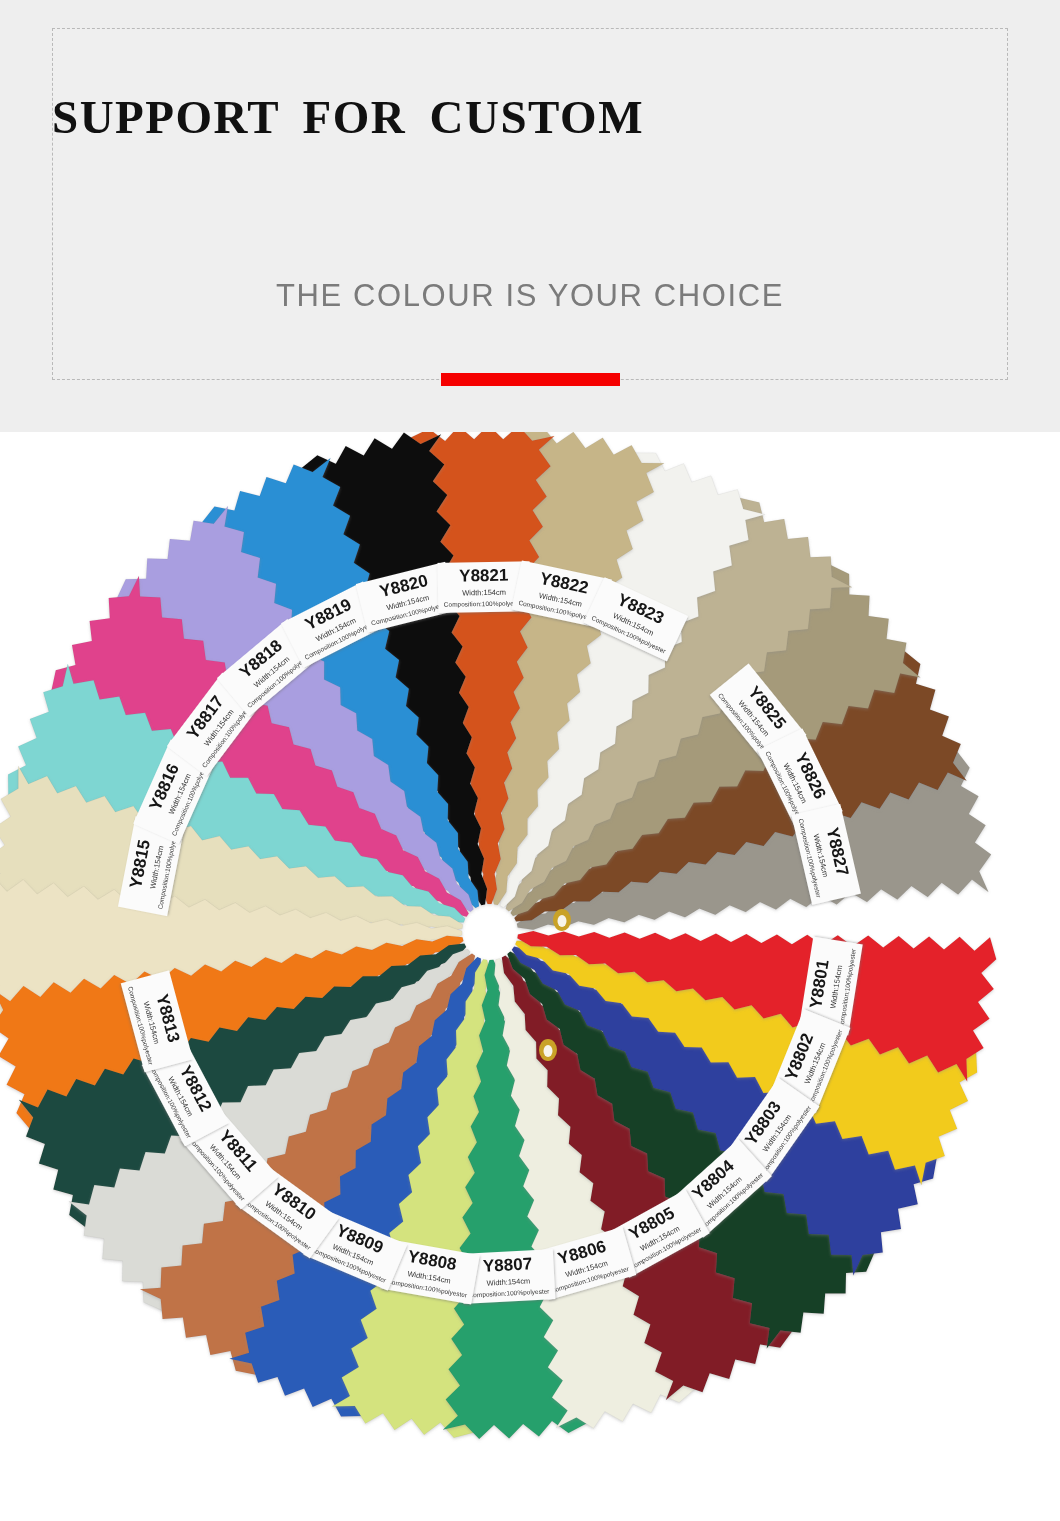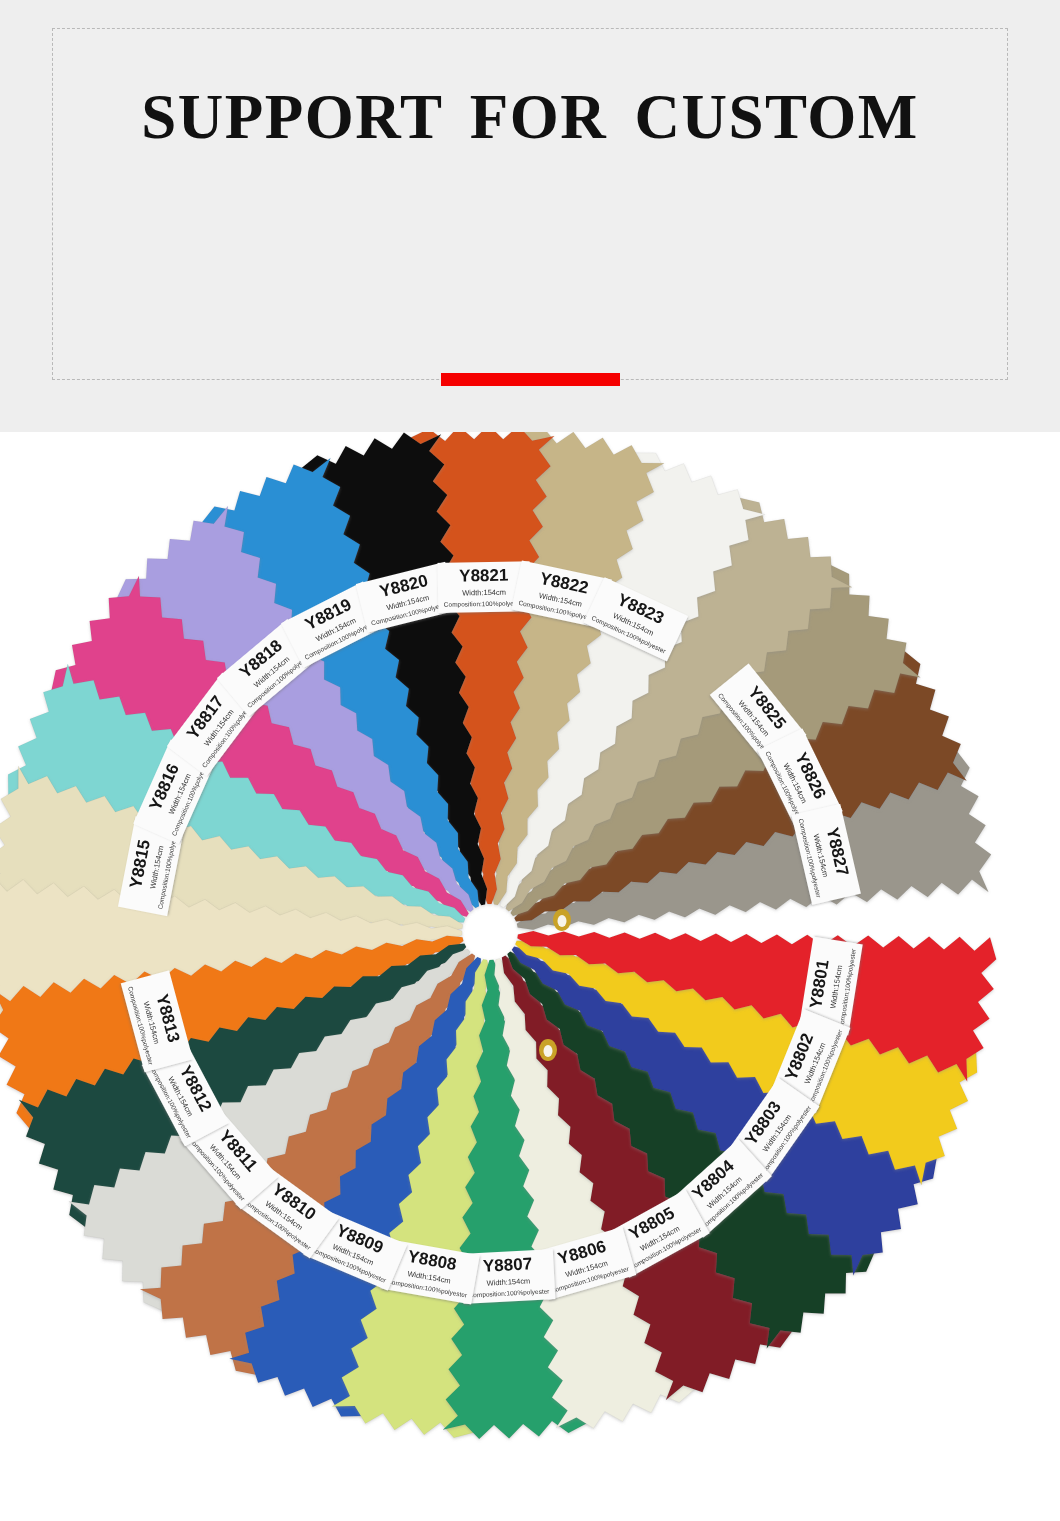--- a/index.html
+++ b/index.html
@@ -34,24 +34,24 @@
     height: 352px;
     border: 1px dashed #b9b9b9;
     box-sizing: border-box;
     background: #efefef;
   }
   #banner-title {
     position: absolute;
     left: 52px;
     top: 76px;
     width: 956px;
-    text-align: center;
+    text-align: left;
     font-family: "Liberation Serif", "DejaVu Serif", serif;
     font-weight: bold;
-    font-size: 63px;
+    font-size: 47px;
     line-height: 82px;
     letter-spacing: 1.5px;
     color: #111111;
     word-spacing: 10px;
   }
   #banner-subtitle {
     position: absolute;
     left: 52px;
     top: 278px;
     width: 956px;
@@ -92,20 +92,21 @@
 </head>
 <body>
 
 <div id="banner">
   <div id="banner-frame"></div>
 
   <div id="banner-title">
     <div>SUPPORT  FOR  CUSTOM</div>
   </div>
 
+  <div id="banner-subtitle">THE COLOUR IS YOUR CHOICE</div>
 
   <div id="banner-rule"></div>
 </div>
 
 <div id="fan-area">
   <svg id="fan-svg" viewBox="0 0 1060 1089">
     <defs>
       <filter id="soft" x="-20%" y="-20%" width="140%" height="140%">
         <feDropShadow dx="0" dy="1.2" stdDeviation="1.4" flood-color="#8b8b8b" flood-opacity="0.38"></feDropShadow>
       </filter>

